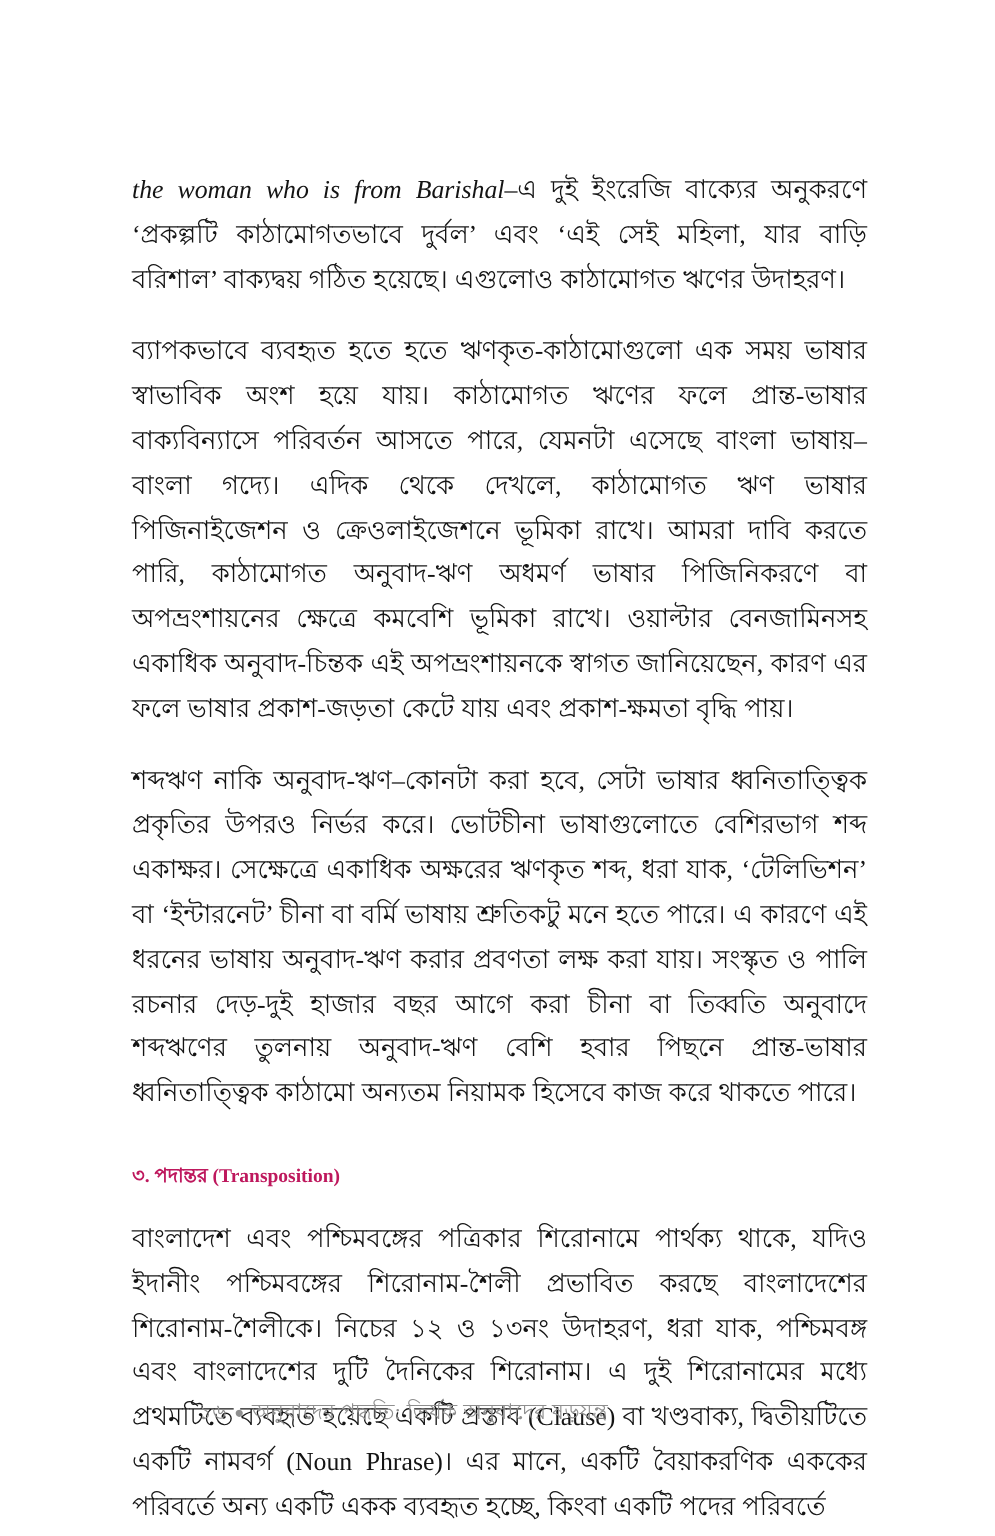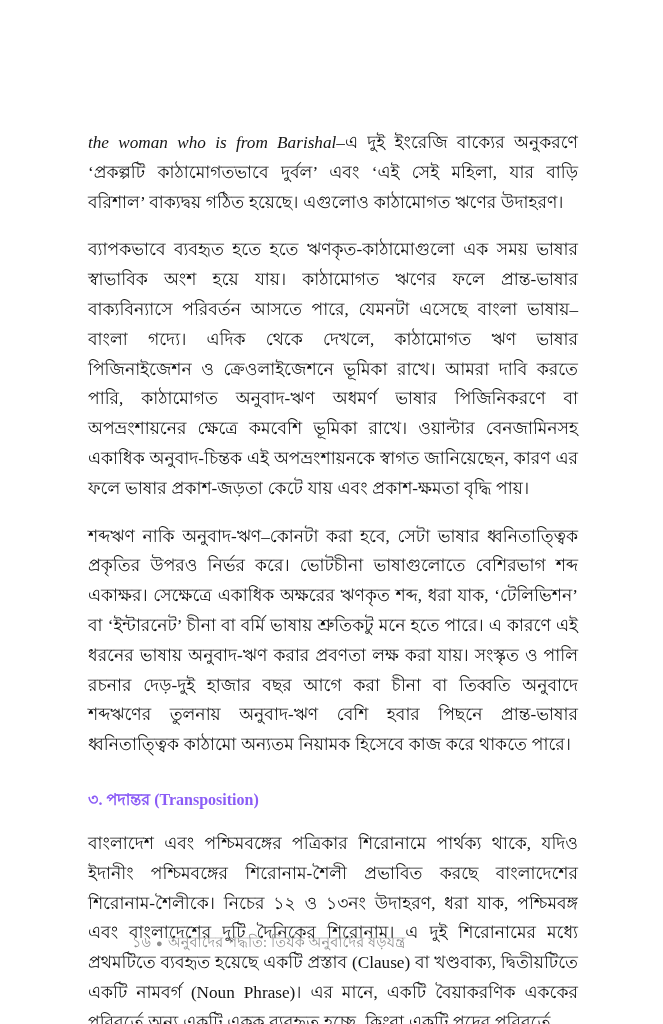--- a/index.html
+++ b/index.html
@@ -15,43 +15,43 @@
     overflow: hidden;
     box-sizing: border-box;
   }
   .content {
     position: absolute;
     left: 88px;
     top: 112px;
     width: 490px;
   }
   p.para {
-    margin: 16px 0 18px 0;
+    margin: 0 0 18px 0;
     font-family: "Liberation Serif", "DejaVu Serif", serif;
     font-size: 17.2px;
     line-height: 29.8px;
     color: #141414;
     text-align: justify;
     text-justify: inter-word;
     word-spacing: 0.5px;
     hyphens: none;
   }
   p.para:last-of-type {
     margin-bottom: 0;
   }
   .lead-en {
     font-style: italic;
   }
   h2.section-head {
     margin: 26px 0 14px 0;
     font-family: "Liberation Serif", "DejaVu Serif", serif;
-    font-size: 16px;
+    font-size: 13px;
     line-height: 27px;
     font-weight: bold;
-    color: #8b5cf6;
+    color: #be185d;
     text-align: left;
   }
   .footer {
     position: absolute;
     left: 88px;
     top: 932px;
     width: 500px;
     font-family: "Liberation Serif", "DejaVu Serif", serif;
     font-size: 14.4px;
     line-height: 20px;

